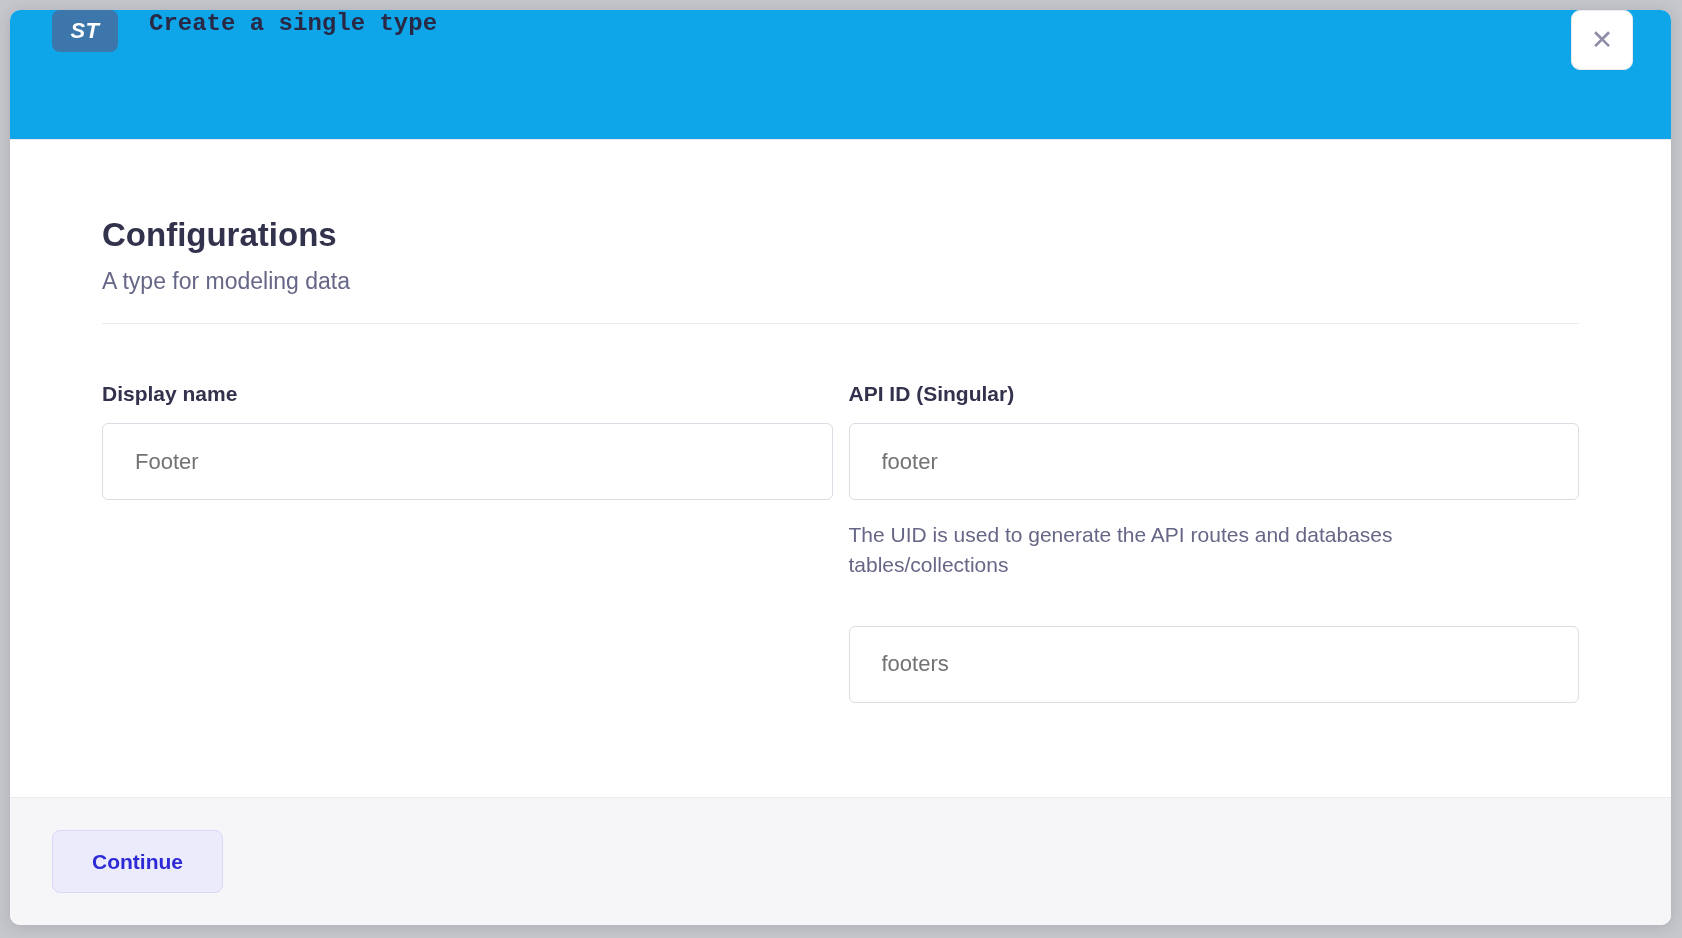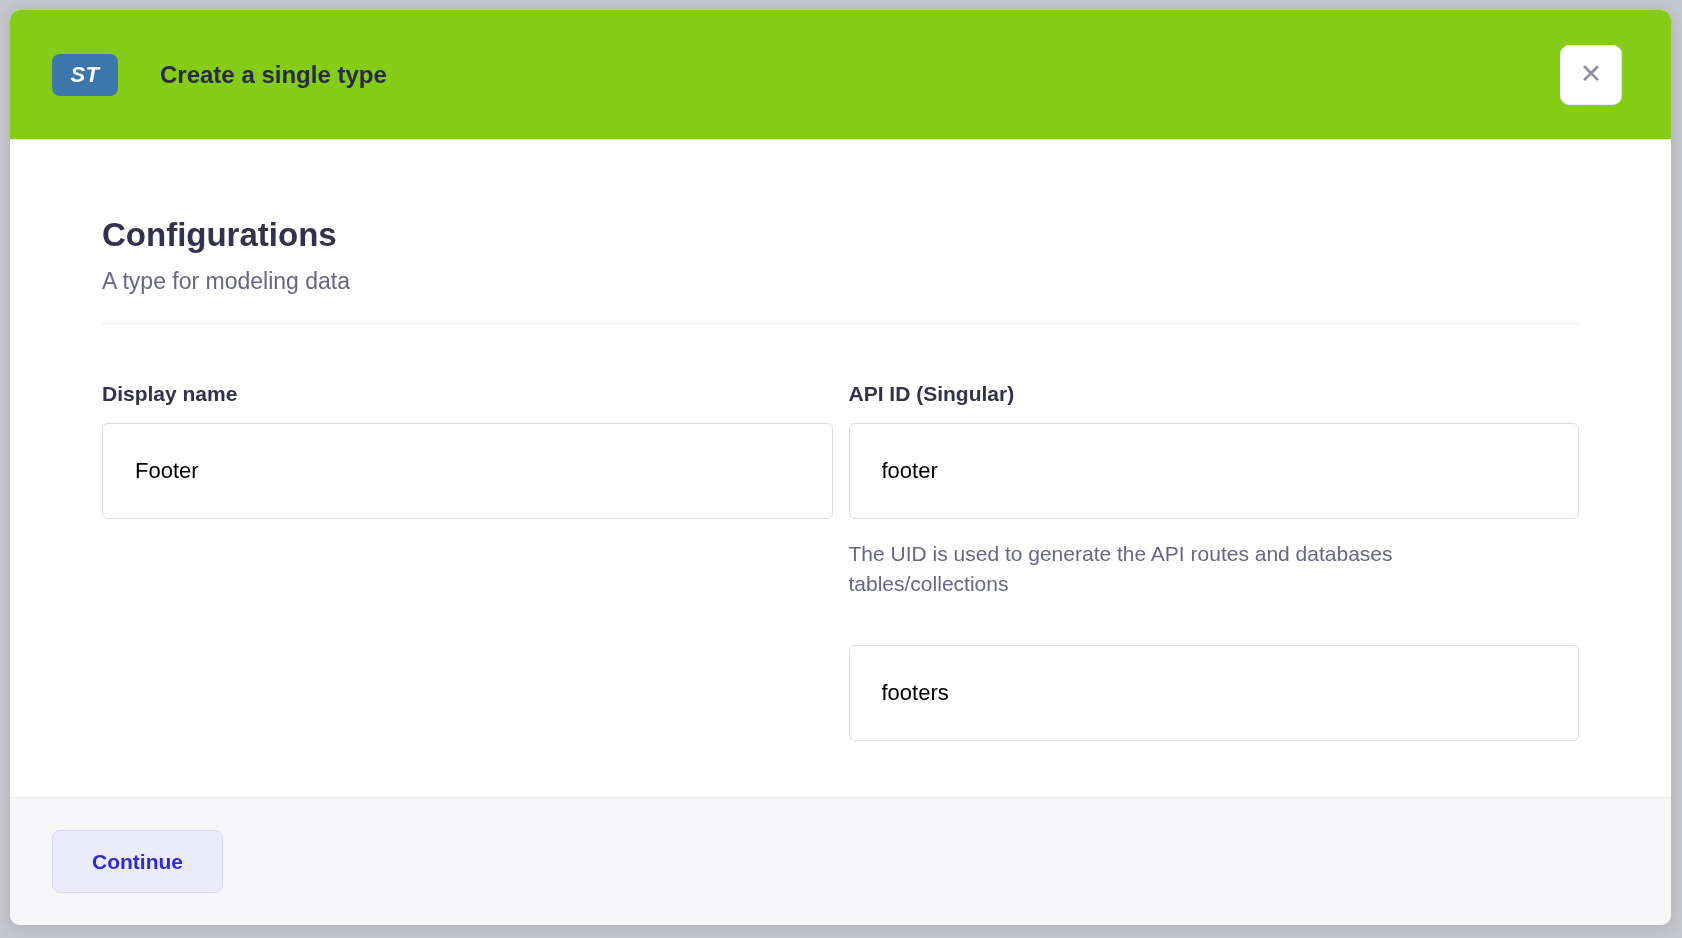--- a/index.html
+++ b/index.html
@@ -19,44 +19,44 @@
     border-radius: 10px;
     overflow: hidden;
     box-shadow: 0 2px 15px rgba(33,33,52,0.15);
     display: flex;
     flex-direction: column;
   }
   
   .modal-header {
     height: 130px;
     flex: 0 0 130px;
-    background: #84cc16;
+    background: #0ea5e9;
     border-bottom: 1px solid #eaeaef;
     display: flex;
-    align-items: center;
-    padding: 0 49px 0 42px;
+    padding: 0 38px 0 42px;
   }
   .badge {
     width: 66px; height: 42px;
     background: #3d76aa;
     border-radius: 8px;
     color: #ffffff;
     font-style: italic;
     font-weight: 700;
     font-size: 22px;
     display: flex;
     align-items: center;
     justify-content: center;
     letter-spacing: 0.5px;
   }
   .modal-title {
-    margin-left: 42px;
+    margin-left: 31px;
     font-size: 24px;
     font-weight: 700;
     color: #292945;
+    font-family: Liberation Mono, monospace;
   }
   .close-btn {
     margin-left: auto;
     width: 62px; height: 60px;
     background: #ffffff;
     border: 1px solid #eaeaef;
     border-radius: 9px;
     color: #8e8ea9;
     font-size: 27px;
     line-height: 1;
@@ -117,27 +117,27 @@
   }
   .field-label {
     display: block;
     font-size: 21px;
     font-weight: 700;
     color: #32324d;
     margin-bottom: 17px;
   }
   .text-input {
     width: 100%;
-    height: 96px;
+    height: 77px;
     border: 1px solid #dcdce4;
     border-radius: 6px;
     padding: 0 32px;
     font-family: "Liberation Sans", sans-serif;
     font-size: 22px;
-    color: #000000;
+    color: #737373;
     background: #ffffff;
     outline: none;
   }
   .field-hint {
     margin-top: 20px;
     font-size: 21px;
     line-height: 1.42;
     color: #666687;
     max-width: 625px;
   }

